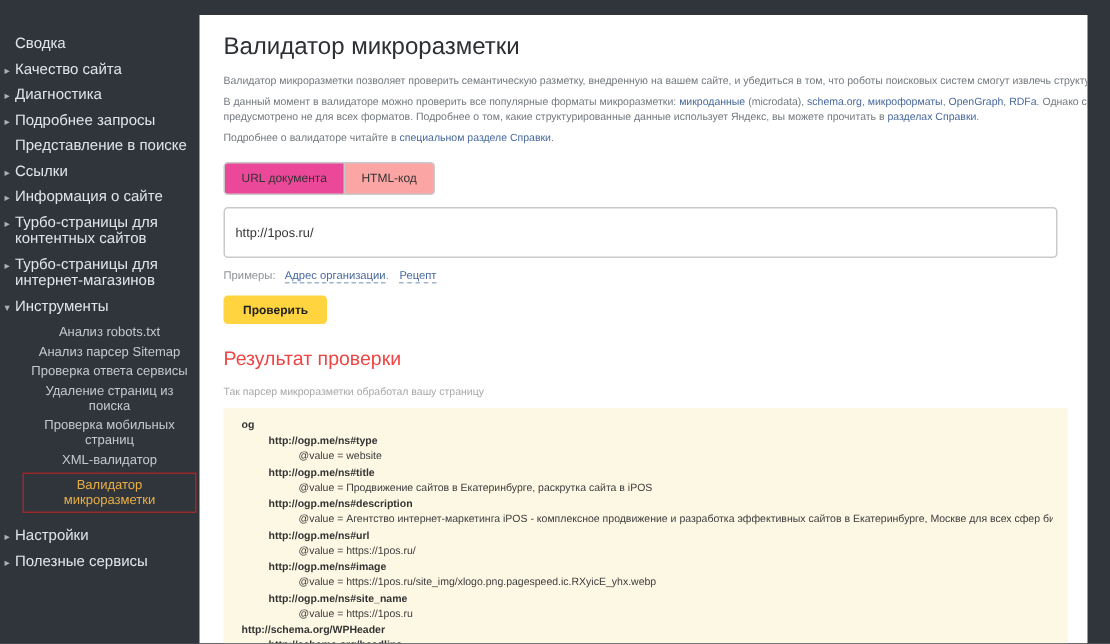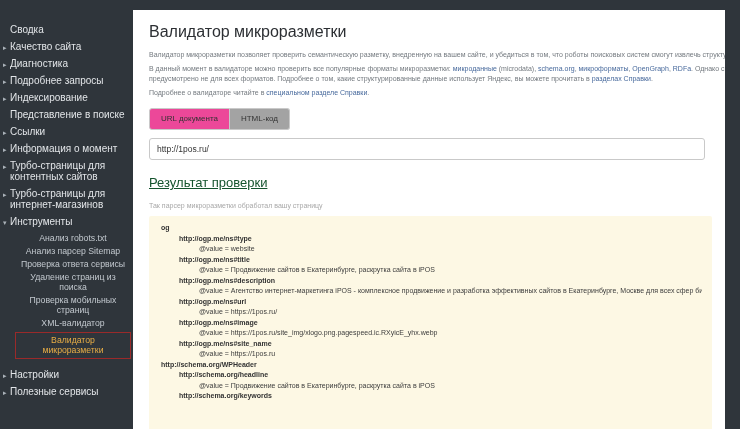--- a/index.html
+++ b/index.html
@@ -29,38 +29,38 @@
 
   .intro-line { font-size:7px; line-height:10px; color:#73797f;
                 white-space:nowrap; overflow:hidden; }
   #intro .intro-line:nth-child(1) { margin-bottom:4px; }
   #intro .intro-line:nth-child(4) { margin-top:4px; }
   a.link { color:#47699c; text-decoration:none; cursor:pointer; }
   a.link.dashed { border-bottom:1px dashed #9fb4cd; }
 
   .tabs { display:flex; margin-top:10px; }
   .tab { font-size:8px; line-height:10px; padding:5px 11px; border:1px solid #c9c9c9;
-         background:#a3a3a3; color:#333; cursor:pointer; }
+         background:#fca5a5; color:#333; cursor:pointer; }
   .tab.active { background:#ec4899; }
   .tab:first-child { border-radius:3px 0 0 3px; }
   .tab:last-child { border-left:none; border-radius:0 3px 3px 0; }
 
-  .url-input { display:block; margin-top:8px; width:556px; height:22px;
+  .url-input { display:block; margin-top:8px; width:556px; height:34px;
                box-sizing:border-box; border:1px solid #c9c9c9; border-radius:3px;
                padding:0 7px; font-size:8.5px; color:#333; font-family:inherit; }
 
   .examples { margin-top:7px; font-size:7.5px; color:#8d9298; }
   .examples a { margin-left:4px; }
   .examples .sep { margin-right:1px; }
 
   .check-btn { margin-top:9px; background:#ffd43e; border:none; border-radius:3px;
                padding:5px 13px; font-size:8px; font-weight:bold; color:#1f1f1f;
                font-family:inherit; cursor:pointer; }
 
-  .result-title { font-size:13px; font-weight:normal; color:#14532d; margin:15px 0 12px;text-decoration:underline; }
+  .result-title { font-size:13px; font-weight:normal; color:#ef4444; margin:15px 0 12px; }
   .result-sub { font-size:7px; color:#a8a8a8; }
 
   .result-box { margin-top:7px; margin-right:13px; background:#fdf8e4;
                 border-radius:2px; padding:7px 10px 40px 12px; height:260px;
                 box-sizing:border-box; overflow:hidden; }
   .tree-row { font-size:7px; line-height:10.5px; color:#3c3c3c;
               white-space:nowrap; overflow:hidden; }
   .tree-row.bold { font-weight:bold; color:#333; }
   .tree-row.lvl1 { padding-left:18px; }
   .tree-row.lvl2 { padding-left:38px; }
@@ -69,24 +69,23 @@
 <body>
 
 <div class="page">
 
   <aside class="sidebar">
     <nav id="sidebar-nav">
         <div class="sb-item"><span>Сводка</span></div>
         <div class="sb-item"><span class="sb-arrow">▸</span><span>Качество сайта</span></div>
         <div class="sb-item"><span class="sb-arrow">▸</span><span>Диагностика</span></div>
         <div class="sb-item"><span class="sb-arrow">▸</span><span>Подробнее запросы</span></div>
-        <div class="sb-item"><span class="sb-arrow">▸</span><span>Индексирование</span></div>
         <div class="sb-item"><span>Представление в поиске</span></div>
         <div class="sb-item"><span class="sb-arrow">▸</span><span>Ссылки</span></div>
-        <div class="sb-item"><span class="sb-arrow">▸</span><span>Информация о момент</span></div>
+        <div class="sb-item"><span class="sb-arrow">▸</span><span>Информация о сайте</span></div>
         <div class="sb-item"><span class="sb-arrow">▸</span><span>Турбо-страницы для контентных сайтов</span></div>
         <div class="sb-item"><span class="sb-arrow">▸</span><span>Турбо-страницы для интернет-магазинов</span></div>
         <div class="sb-item"><span class="sb-arrow">▾</span><span>Инструменты</span></div>
         <div class="sb-sub"><div class="sb-subitem">Анализ robots.txt</div><div class="sb-subitem">Анализ парсер Sitemap</div><div class="sb-subitem">Проверка ответа сервисы</div><div class="sb-subitem">Удаление страниц из поиска</div><div class="sb-subitem">Проверка мобильных страниц</div><div class="sb-subitem">XML-валидатор</div><div class="sb-subitem active">Валидатор микроразметки</div></div>
         <div class="sb-item"><span class="sb-arrow">▸</span><span>Настройки</span></div>
         <div class="sb-item"><span class="sb-arrow">▸</span><span>Полезные сервисы</span></div>
       </nav>
   </aside>
 
   <div class="card">
@@ -100,21 +99,27 @@
         <div class="intro-line"><span>Подробнее о валидаторе читайте в </span><a class="link">специальном разделе Справки</a><span>.</span></div>
       </div>
 
     <div class="tabs">
       <div class="tab active">URL документа</div>
       <div class="tab">HTML-код</div>
     </div>
 
     <input class="url-input" type="text" value="http://1pos.ru/" style="">
 
+    <div class="examples">
+      <span>Примеры:</span>
+      <a class="link dashed">Адрес организации</a><span class="sep">.</span>
+      <a class="link dashed">Рецепт</a>
+    </div>
 
+    <button class="check-btn">Проверить</button>
 
     <h2 class="result-title">Результат проверки</h2>
     <div class="result-sub">Так парсер микроразметки обработал вашу страницу</div>
 
     <div class="result-box" id="result-tree">
         <div class="tree-row lvl0 bold">og</div>
         <div class="tree-row lvl1 bold">http://ogp.me/ns#type</div>
         <div class="tree-row lvl2">@value = website</div>
         <div class="tree-row lvl1 bold">http://ogp.me/ns#title</div>
         <div class="tree-row lvl2">@value = Продвижение сайтов в Екатеринбурге, раскрутка сайта в iPOS</div>

